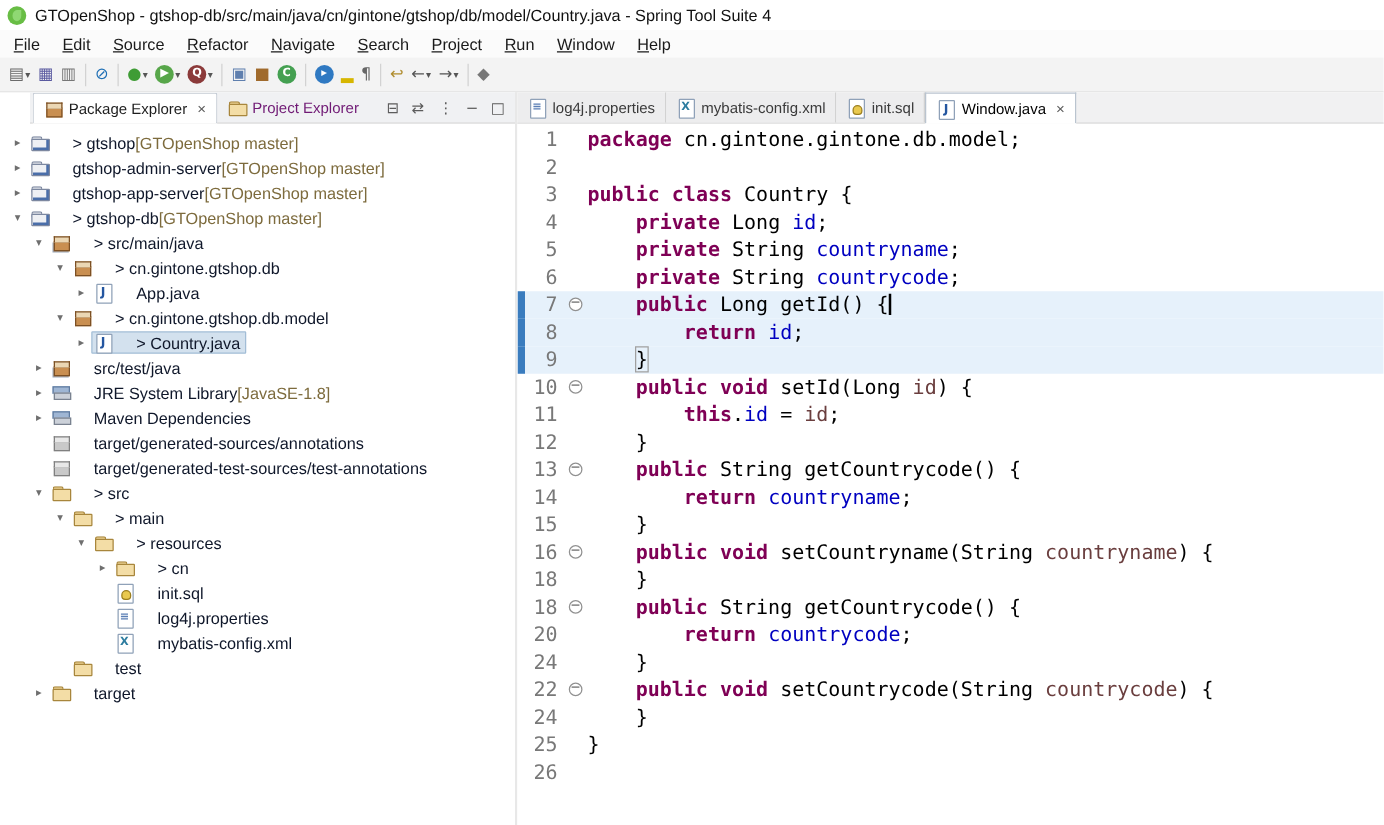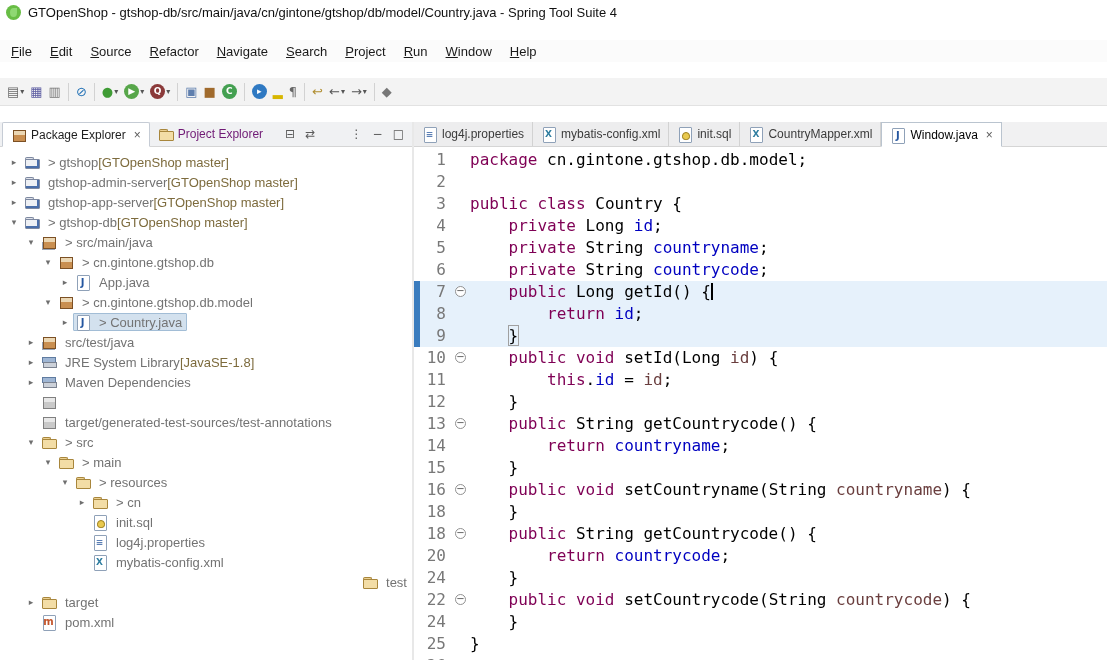--- a/index.html
+++ b/index.html
@@ -1,18 +1,18 @@
 <!DOCTYPE html>
 <html style="--kw: #7f0055; --fd: #0000c0; --pr: #6a3e3e; --pl: #000000; --num: #787878; --hl: #e6f1fb; --bar: #3a7cbe; --dec: #7d6b3d; --sel: #d3e1ee; --selb: #a2bdd6;"><head>
 <meta charset="utf-8">
 <style>
   * { margin:0; padding:0; box-sizing:border-box; }
   html,body { width:1107px; height:660px; overflow:hidden; }
   body { font-family:"Liberation Sans","DejaVu Sans",sans-serif; background:#fff; font-size:13px; color:#1e1e1e; }
-  .window { width:1107px; height:660px; display:flex; flex-direction:column; background:#fff;gap:16px; }
+  .window { width:1107px; height:660px; display:flex; flex-direction:column; background:#fff; }
 
   
   .titlebar { height:24px; flex:none; display:flex; align-items:center; padding-left:6px; background:#ffffff; }
   .sts-icon { width:15px; height:15px; border-radius:50%; background:#68BD45; margin-right:7px; flex:none; position:relative; }
   .sts-icon::after { content:""; position:absolute; left:4px; top:3px; width:7px; height:9px; border-radius:60% 0 60% 60%; background:#8FD873; }
   .title-text { font-size:13px; color:#111; white-space:nowrap; }
 
   
   .menubar { height:22px; flex:none; display:flex; align-items:center; background:#fbfbfb; padding-left:2px; }
   .menu-item { display:block; padding:2px 9px; font-size:13px; color:#1a1a1a; cursor:default; }
@@ -26,35 +26,35 @@
   .tb-caret { font-size:8px; color:#555; }
   .tb-sep { width:1px; height:18px; background:#d2d2d2; margin:0 4px; flex:none; }
 
   
   .main { flex:1; display:flex; min-height:0; }
   .left-panel { width:412px; flex:none; display:flex; flex-direction:column; background:#fff; }
   .sash { width:2px; flex:none; background:#e8e8e8; cursor:col-resize; }
   .editor-panel { flex:1; min-width:0; display:flex; flex-direction:column; background:#fff; }
 
   
-  .view-tabbar { height:25px; flex:none; display:flex; align-items:stretch; background:#f0f1f3; border-bottom:1px solid #d5d5d5; padding-left:2px; }
+  .view-tabbar { height:25px; flex:none; display:flex; align-items:stretch; background:#f0f1f3; border-bottom:1px solid #d5d5d5; padding-left:2px;margin-left:24px; }
   .view-tab { display:flex; align-items:center; gap:4px; padding:0 8px; font-size:12px; color:#701a75; cursor:default; }
   .view-tab.active { background:#fff; color:#1e1e1e; border:1px solid #c6ccd5; border-bottom:1px solid #fff; border-radius:2px 2px 0 0; margin-bottom:-1px; }
   .tab-close { margin-left:4px; color:#5a5a5a; font-size:12px; line-height:12px; cursor:pointer; }
   .view-actions { display:flex; align-items:center; gap:10px; margin-left:14px; color:#5c5c5c; }
   .window-actions { display:flex; align-items:center; gap:10px; margin-left:auto; padding-right:8px; color:#5c5c5c; }
   .vt-icon { font-size:12px; cursor:pointer; font-family:"DejaVu Sans",sans-serif; }
 
   
   .tree { flex:1; background:#fff; padding-top:5px; overflow:hidden; font-size:13px; }
   .tree-row { height:20px; display:flex; align-items:center; white-space:nowrap; cursor:default; }
   .tree-arrow { width:16px; flex:none; text-align:center; font-size:9px; color:#6f6f6f; }
   .row-content { display:flex; align-items:center; height:18px; padding:0 4px 0 1px; border:1px solid transparent; border-radius:1px; }
   .row-content.selected { background:var(--sel); border-color:var(--selb); }
-  .tree-label { margin-left:8px; color:#737373; }
+  .tree-label { margin-left:18px; color:#0f172a; }
   .tree-dec { color:var(--dec); }
 
   
   .icon { width:16px; height:16px; flex:none; position:relative; display:inline-block; }
   .icon-folder::before, .icon-project::before, .icon-gen-folder-x::before {}
   .icon-folder::before { content:""; position:absolute; left:1px; top:3px; width:7px; height:4px; background:#ecd192; border:1px solid #a8863c; border-bottom:none; border-radius:2px 2px 0 0; }
   .icon-folder::after { content:""; position:absolute; left:1px; top:5px; width:13px; height:8px; background:#f3dda6; border:1px solid #a8863c; border-radius:1px; }
   .icon-project::before { content:""; position:absolute; left:1px; top:3px; width:7px; height:4px; background:#e0e3ea; border:1px solid #7d88a0; border-bottom:none; border-radius:2px 2px 0 0; }
   .icon-project::after { content:""; position:absolute; left:1px; top:5px; width:13px; height:8px; background:#eef0f4; border:1px solid #7d88a0; border-radius:1px; box-shadow:inset -3px -3px 0 -1px #4a6ea9; }
   .icon-package::before, .icon-source-folder::before { content:""; position:absolute; left:2px; top:7px; width:11px; height:6px; background:#c98f51; border:1px solid #7c5024; }
@@ -80,21 +80,21 @@
   
   .editor { flex:1; min-height:0; background:#fff; overflow:hidden; padding-top:2px; }
   .code-line { display:flex; height:22px; line-height:22px; font-family:"DejaVu Sans Mono","Liberation Mono",monospace; font-size:16px; white-space:pre; }
   .code-line.hl { background:var(--hl); }
   .annot { width:6px; flex:none; }
   .code-line.hl .annot { background:var(--bar); }
   .lnum { width:34px; flex:none; text-align:right; padding-right:8px; color:var(--num); }
   .fold { width:16px; flex:none; position:relative; }
   .fold-marker { position:absolute; top:5px; left:1px; width:11px; height:11px; border:1px solid #919191; border-radius:50%; background:#fff; color:#4d4d4d; font-size:10px; line-height:8px; text-align:center; font-family:"DejaVu Sans",sans-serif; cursor:pointer; }
   .code-text { flex:1; }
-  .tok-k { color:var(--kw); font-weight:normal; }
+  .tok-k { color:var(--kw); font-weight:bold; }
   .tok-p { color:var(--pl); }
   .tok-f { color:var(--fd); }
   .tok-v { color:var(--pr); }
   .tok-b { color:var(--pl); outline:1px solid #a0a0a0; }
   .cursor { display:inline-block; width:2px; height:17px; background:#000; vertical-align:-3px; }
 </style>
 </head>
 <body>
 
 <div class="window">
@@ -292,20 +292,21 @@
             <span class="tree-arrow">▸</span>
             <span class="row-content">
               <span class="icon icon-library"></span>
               <span class="tree-label">Maven Dependencies</span>
             </span>
           </div>
           <div class="tree-row" style="padding-left: 23px;">
             <span class="tree-arrow"></span>
             <span class="row-content">
               <span class="icon icon-gen-folder"></span>
+              <span class="tree-label">target/generated-sources/annotations</span>
             </span>
           </div>
           <div class="tree-row" style="padding-left: 23px;">
             <span class="tree-arrow"></span>
             <span class="row-content">
               <span class="icon icon-gen-folder"></span>
               <span class="tree-label">target/generated-test-sources/test-annotations</span>
             </span>
           </div>
           <div class="tree-row" style="padding-left: 23px;">
@@ -350,70 +351,59 @@
               <span class="tree-label">log4j.properties</span>
             </span>
           </div>
           <div class="tree-row" style="padding-left: 74px;">
             <span class="tree-arrow"></span>
             <span class="row-content">
               <span class="icon icon-xml-file"></span>
               <span class="tree-label">mybatis-config.xml</span>
             </span>
           </div>
-          <div class="tree-row" style="padding-left: 40px; justify-content: flex-end;">
+          <div class="tree-row" style="padding-left: 40px;">
             <span class="tree-arrow"></span>
             <span class="row-content">
               <span class="icon icon-folder"></span>
               <span class="tree-label">test</span>
             </span>
           </div>
           <div class="tree-row" style="padding-left: 23px;">
             <span class="tree-arrow">▸</span>
             <span class="row-content">
               <span class="icon icon-folder"></span>
               <span class="tree-label">target</span>
-            </span>
-          </div>
-          <div class="tree-row" style="padding-left: 23px;">
-            <span class="tree-arrow"></span>
-            <span class="row-content">
-              <span class="icon icon-maven-file"></span>
-              <span class="tree-label">pom.xml</span>
             </span>
           </div>
         </div>
     </div>
     <div class="sash"></div>
     <div class="editor-panel">
       <div class="editor-tabbar" id="edtabs">
           <span class="ed-tab">
             <span class="icon icon-prop-file"></span>
             <span>log4j.properties</span>
           </span>
           <span class="ed-tab">
             <span class="icon icon-xml-file"></span>
             <span>mybatis-config.xml</span>
           </span>
           <span class="ed-tab">
             <span class="icon icon-sql-file"></span>
             <span>init.sql</span>
           </span>
-          <span class="ed-tab">
-            <span class="icon icon-xml-file"></span>
-            <span>CountryMapper.xml</span>
-          </span>
           <span class="ed-tab active">
             <span class="icon icon-java-file"></span>
             <span>Window.java</span>
             <span class="tab-close">×</span>
           </span>
         </div>
       <div class="editor" id="code">
-          <div class="code-line"><span class="annot"></span><span class="lnum">1</span><span class="fold"></span><span class="code-text"><span class="tok-k">package</span><span class="tok-p"> cn.gintone.gtshop.db.model;</span></span></div>
+          <div class="code-line"><span class="annot"></span><span class="lnum">1</span><span class="fold"></span><span class="code-text"><span class="tok-k">package</span><span class="tok-p"> cn.gintone.gintone.db.model;</span></span></div>
           <div class="code-line"><span class="annot"></span><span class="lnum">2</span><span class="fold"></span><span class="code-text"></span></div>
           <div class="code-line"><span class="annot"></span><span class="lnum">3</span><span class="fold"></span><span class="code-text"><span class="tok-k">public</span><span class="tok-p"> </span><span class="tok-k">class</span><span class="tok-p"> Country {</span></span></div>
           <div class="code-line"><span class="annot"></span><span class="lnum">4</span><span class="fold"></span><span class="code-text"><span class="tok-p">    </span><span class="tok-k">private</span><span class="tok-p"> Long </span><span class="tok-f">id</span><span class="tok-p">;</span></span></div>
           <div class="code-line"><span class="annot"></span><span class="lnum">5</span><span class="fold"></span><span class="code-text"><span class="tok-p">    </span><span class="tok-k">private</span><span class="tok-p"> String </span><span class="tok-f">countryname</span><span class="tok-p">;</span></span></div>
           <div class="code-line"><span class="annot"></span><span class="lnum">6</span><span class="fold"></span><span class="code-text"><span class="tok-p">    </span><span class="tok-k">private</span><span class="tok-p"> String </span><span class="tok-f">countrycode</span><span class="tok-p">;</span></span></div>
           <div class="code-line hl"><span class="annot"></span><span class="lnum">7</span><span class="fold"><span class="fold-marker">−</span></span><span class="code-text"><span class="tok-p">    </span><span class="tok-k">public</span><span class="tok-p"> Long getId() {</span><span class="cursor"></span></span></div>
           <div class="code-line hl"><span class="annot"></span><span class="lnum">8</span><span class="fold"></span><span class="code-text"><span class="tok-p">        </span><span class="tok-k">return</span><span class="tok-p"> </span><span class="tok-f">id</span><span class="tok-p">;</span></span></div>
           <div class="code-line hl"><span class="annot"></span><span class="lnum">9</span><span class="fold"></span><span class="code-text"><span class="tok-p">    </span><span class="tok-b">}</span></span></div>
           <div class="code-line"><span class="annot"></span><span class="lnum">10</span><span class="fold"><span class="fold-marker">−</span></span><span class="code-text"><span class="tok-p">    </span><span class="tok-k">public</span><span class="tok-p"> </span><span class="tok-k">void</span><span class="tok-p"> setId(Long </span><span class="tok-v">id</span><span class="tok-p">) {</span></span></div>
           <div class="code-line"><span class="annot"></span><span class="lnum">11</span><span class="fold"></span><span class="code-text"><span class="tok-p">        </span><span class="tok-k">this</span><span class="tok-p">.</span><span class="tok-f">id</span><span class="tok-p"> = </span><span class="tok-v">id</span><span class="tok-p">;</span></span></div>

